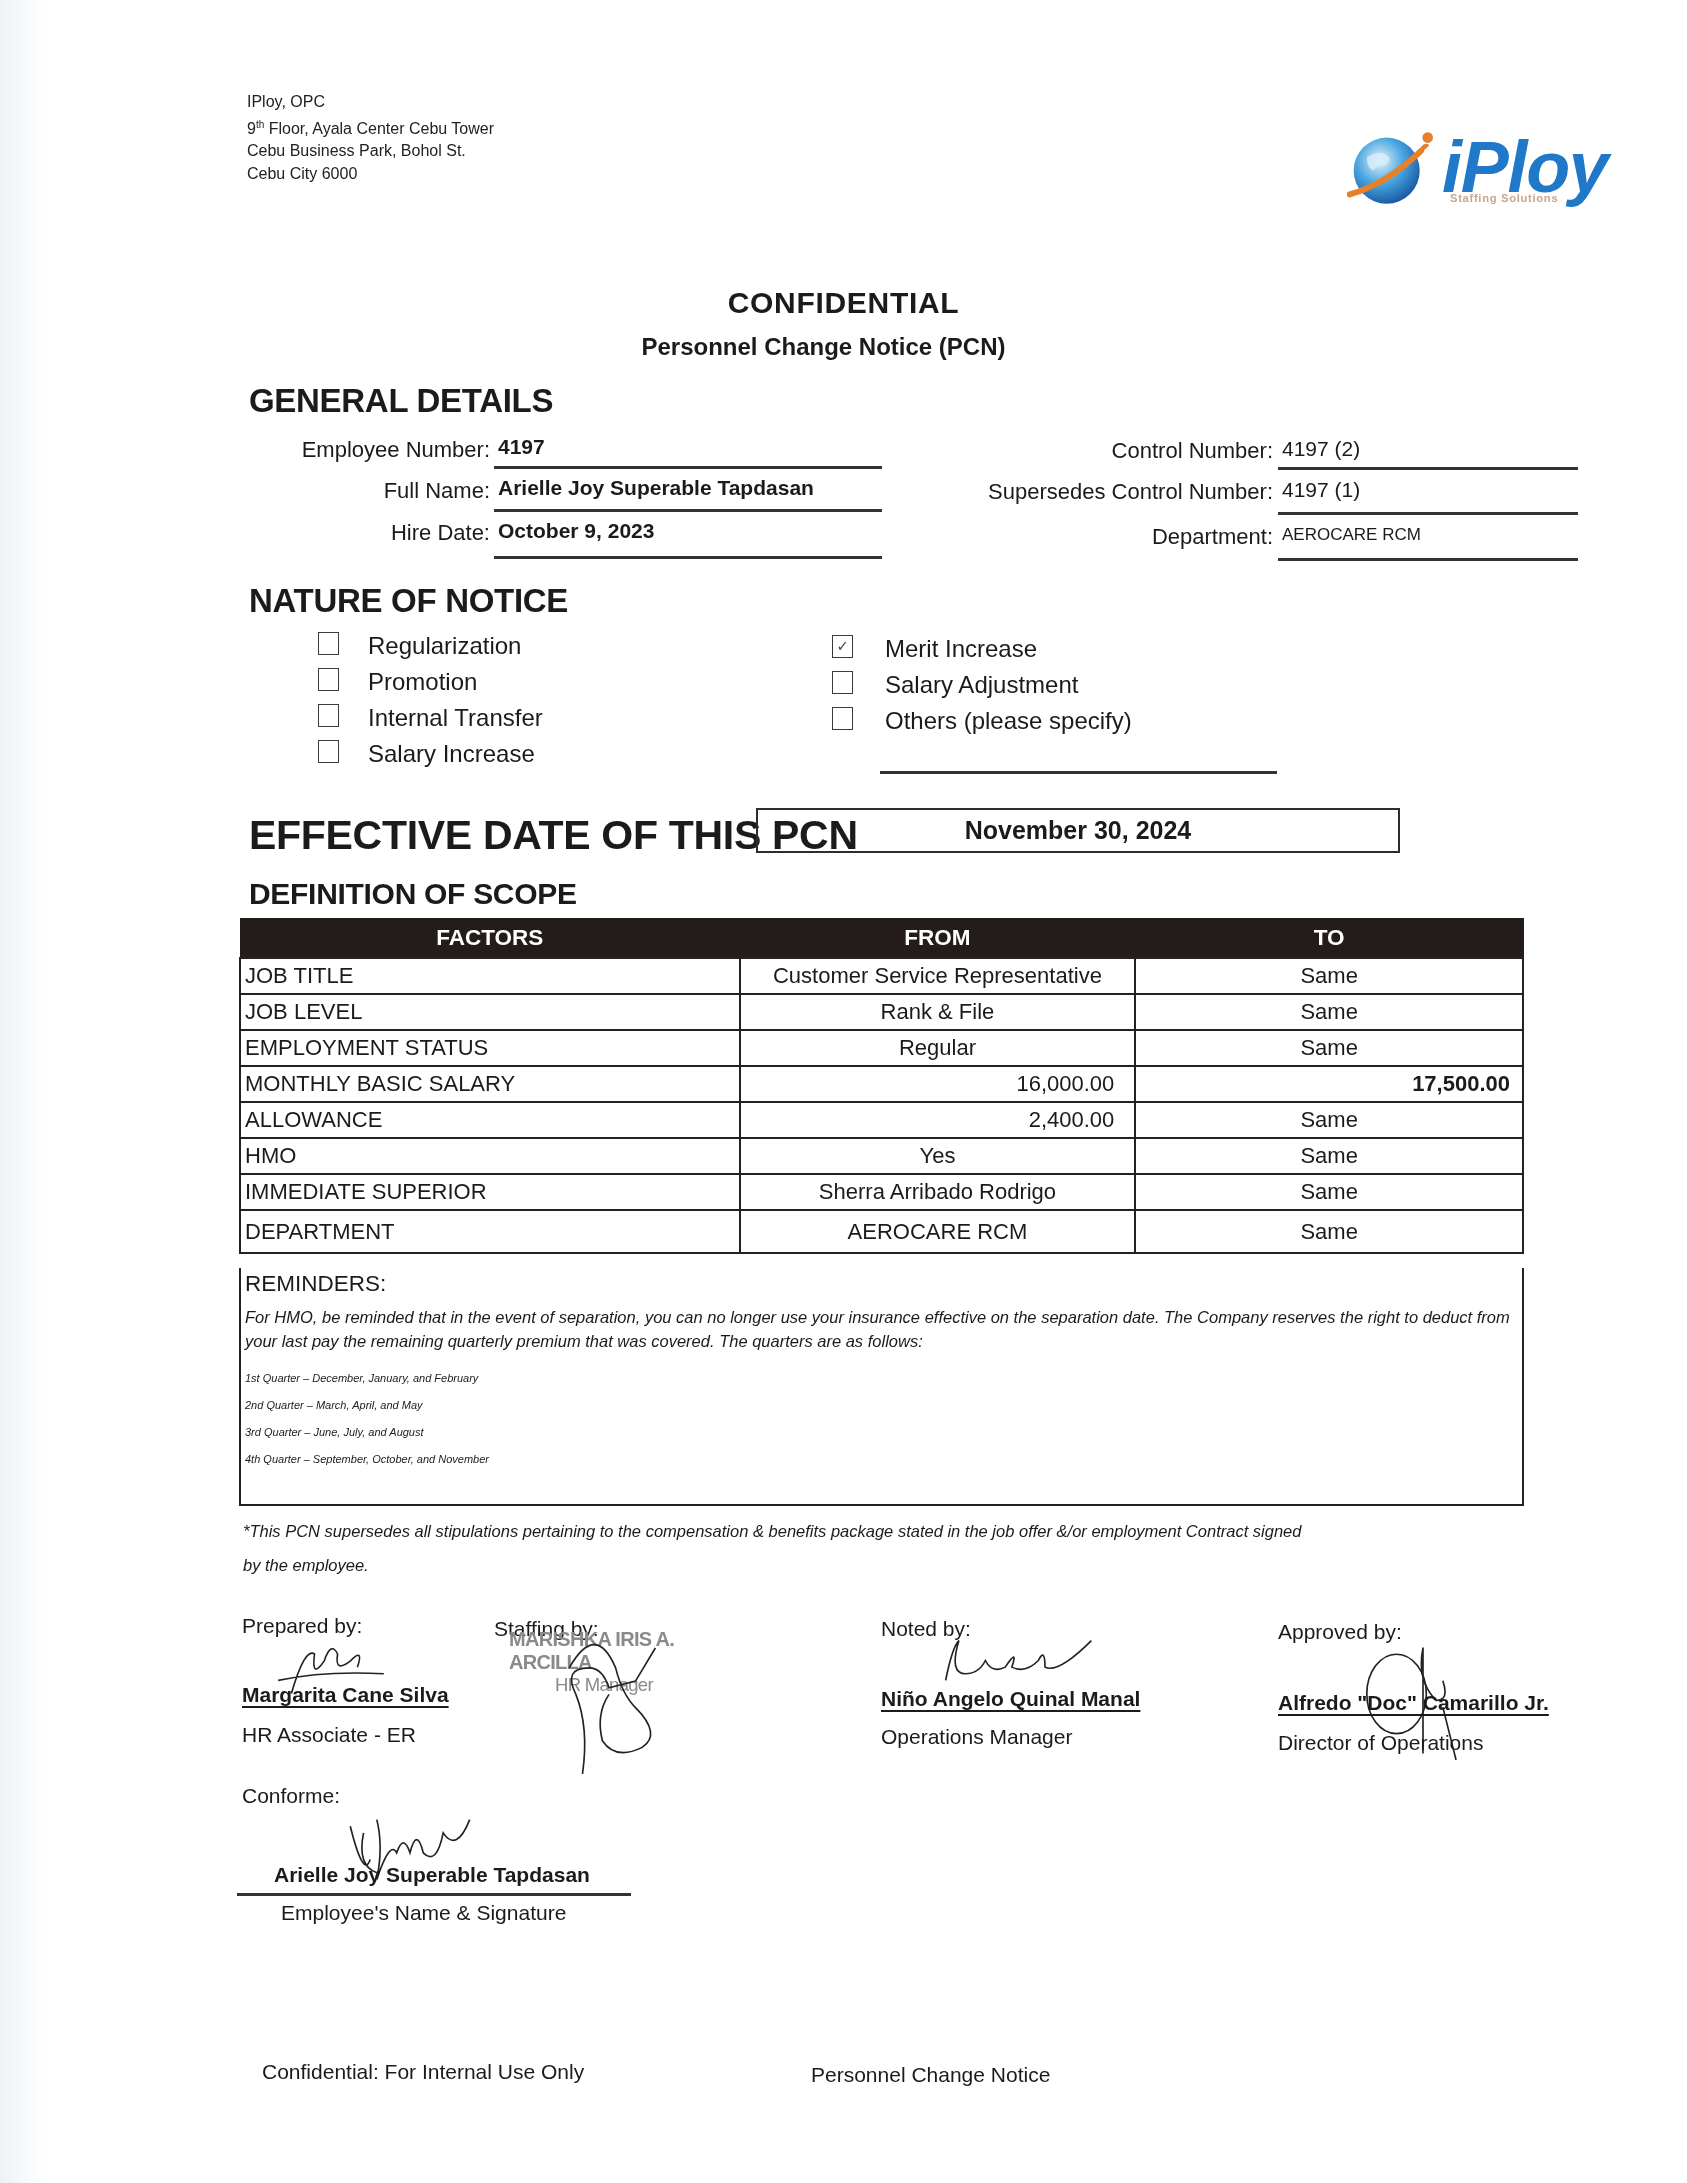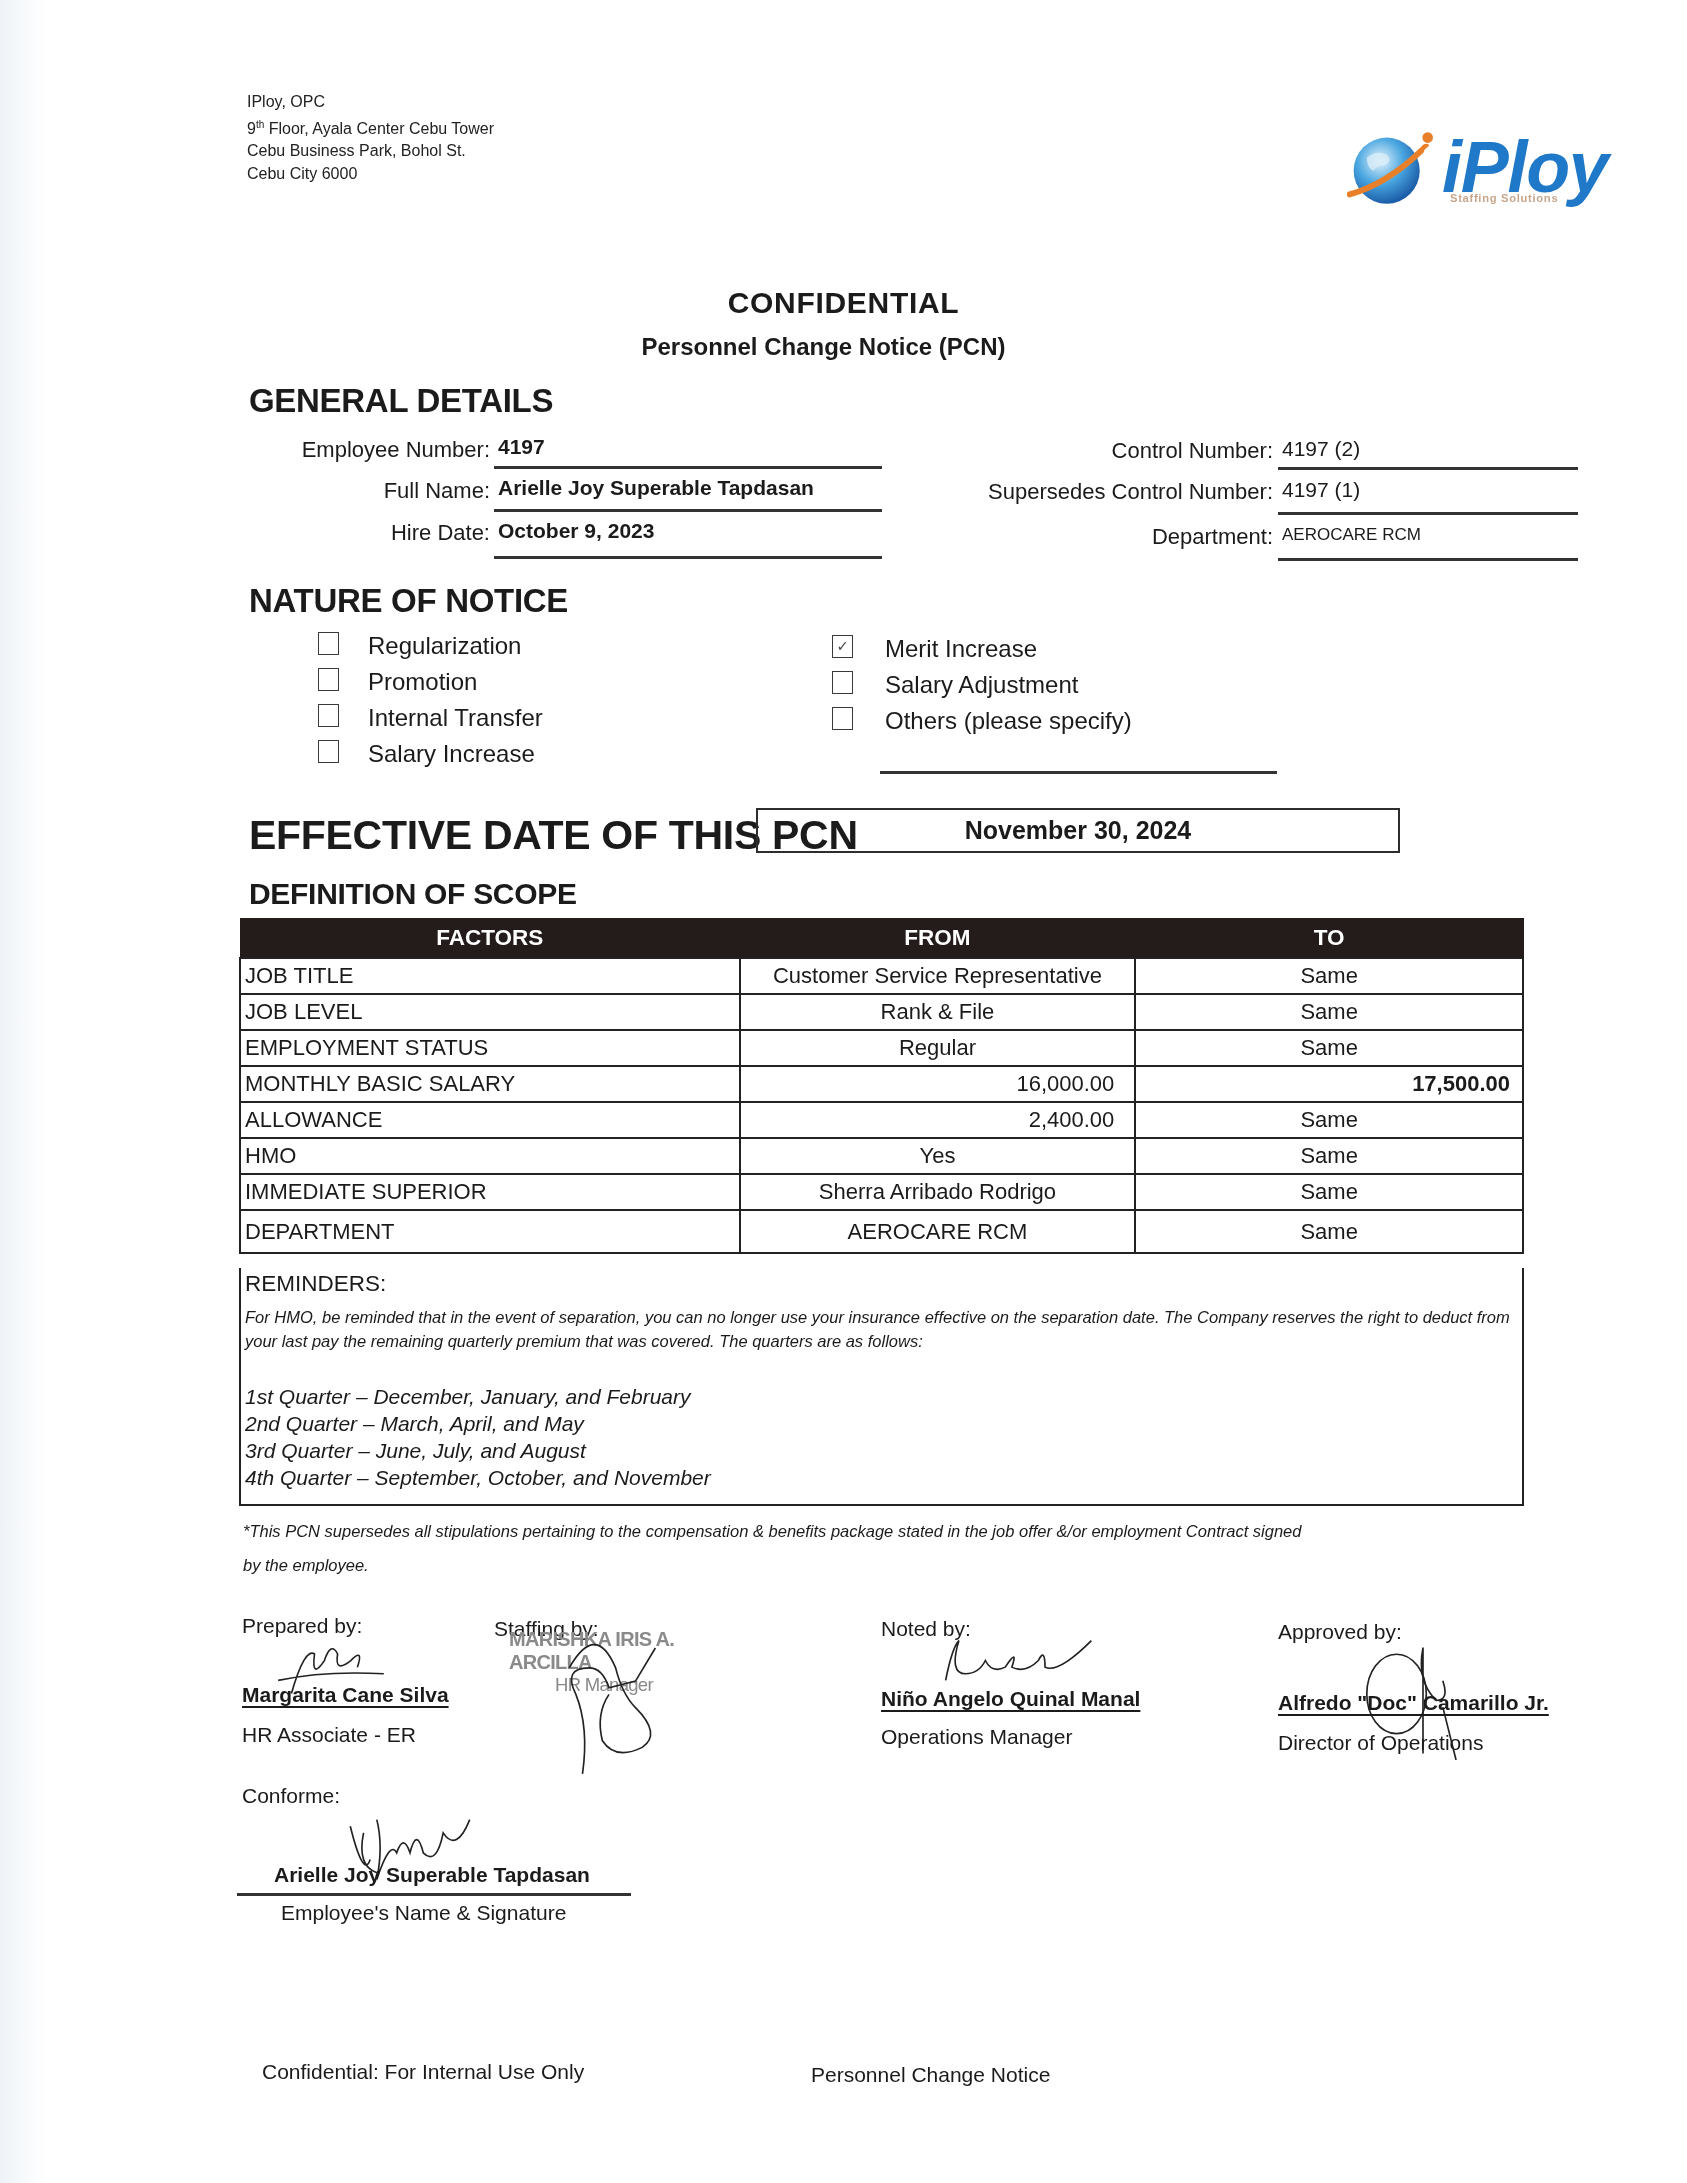--- a/index.html
+++ b/index.html
@@ -30,21 +30,21 @@
   table.scope { position:absolute; left:239px; top:918px; width:1285px; border-collapse:collapse; }
   table.scope th { background:#241c1a; color:#fff; font-size:22.5px; font-weight:bold; height:36px; border:1.3px solid #241c1a; }
   table.scope td { border:2px solid #222; font-size:22px; height:34px; padding:0 4px; }
   table.scope td.f { text-align:left; width:490px; }
   table.scope td.c { text-align:center; width:370px; }
   table.scope td.r { text-align:right; padding-right:20px; }
   table.scope td.rb { text-align:right; padding-right:12px; font-weight:bold; }
   .reminders { left:239px; top:1268px; width:1285px; height:238px; border:2px solid #222; border-top:none; box-sizing:border-box; padding:2.6px 4px; }
   .rem-title { font-size:22.5px; }
   .rem-text { font-size:16.5px; font-style:italic; line-height:24.5px; margin-top:8px; }
-  .rem-q { font-size:21px; font-style:italic; line-height:27px; margin-top:29px; }
+  .rem-q { font-size:11px; font-style:italic; line-height:27px; margin-top:11px; }
   .footnote { left:243px; top:1514px; font-size:16.5px; font-style:italic; line-height:34px; width:1257px; }
   .sig-cap { font-size:21px; }
   .sig-name { font-size:21px; font-weight:bold; text-decoration:underline; text-underline-offset:4px; }
   .sig-role { font-size:21px; }
   .sig-svg { position:absolute; }
   .stamp { left:509px; top:1628px; width:198px; height:66px; color:#8a8a8a; font-weight:bold; font-size:20px; letter-spacing:-0.7px; }
   .foot { font-size:21px; }
 </style>
 </head>
 <body>

